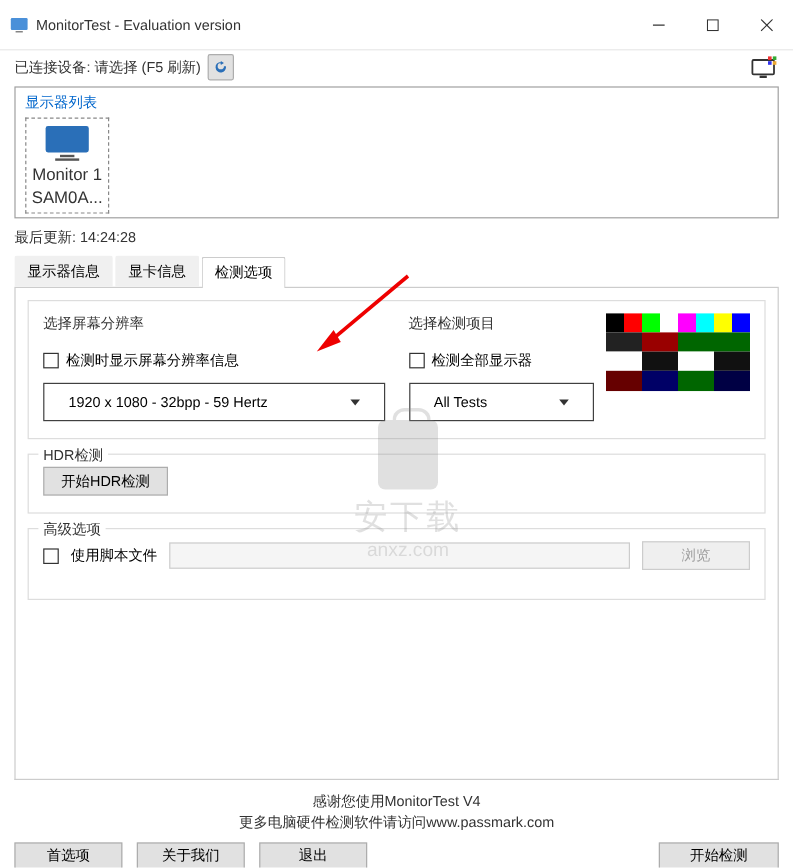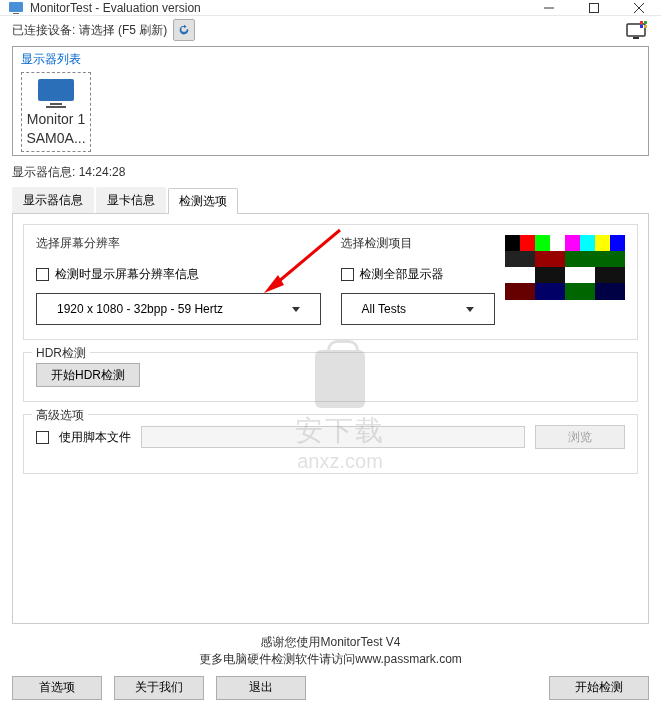--- a/index.html
+++ b/index.html
@@ -1,18 +1,18 @@
 <!DOCTYPE html>
 <html><head>
 <meta charset="utf-8">
 <style>
 * { box-sizing: border-box; margin: 0; padding: 0; }
 body { font-family: "Microsoft YaHei", "Segoe UI", sans-serif; font-size: 12px; background: #fff; width: 661px; height: 723px; position: relative; overflow: hidden; }
 
-.titlebar { height: 16px; background: #fff; border-bottom: 1px solid #e8e8e8; display: flex; align-items: center; padding-left: 8px; }
+.titlebar { height: 42px; background: #fff; border-bottom: 1px solid #e8e8e8; display: flex; align-items: center; padding-left: 8px; }
 .titlebar .app-icon { width: 16px; height: 16px; margin-right: 6px; }
 .titlebar .title { flex: 1; color: #333; font-size: 12px; }
 .titlebar .winbtn { width: 45px; height: 30px; display: flex; align-items: center; justify-content: center; }
 
 .toolbar { height: 28px; display: flex; align-items: center; padding: 0 12px; gap: 6px; }
 .toolbar .label { color: #333; }
 .refresh-btn { width: 22px; height: 22px; border: 1px solid #adadad; background: #e1e1e1; display: flex; align-items: center; justify-content: center; border-radius: 2px; }
 .logo-icon { margin-left: auto; width: 24px; height: 20px; }
 
 .monitor-list { margin: 2px 12px 8px 12px; border: 1px solid #a0a0a0; height: 110px; padding: 4px 8px; }
@@ -56,21 +56,21 @@
 
 .bottom-bar { display: flex; gap: 12px; padding: 8px 12px 10px 12px; }
 .bottom-bar .btn { min-width: 90px; }
 .bottom-bar .gap { flex: 1; }
 .bottom-bar .btn.start { min-width: 100px; }
 
 .arrow-annot { position: absolute; left: 260px; top: 225px; width: 90px; height: 70px; pointer-events: none; z-index: 50; }
 
 .watermark { position: absolute; left: 240px; top: 350px; width: 200px; opacity: 0.25; pointer-events: none; z-index: 40; display: flex; flex-direction: column; align-items: center; }
 .watermark .txt { font-size: 28px; color: #888; letter-spacing: 2px; }
-.watermark .url { font-size: 20px; color: #888; }
+.watermark .url { font-size: 16px; color: #888; }
 .watermark .bag { width: 50px; height: 58px; background: #888; border-radius: 6px; margin-bottom: 4px; position: relative; }
 .watermark .bag::before { content:""; position:absolute; top:-10px; left:12px; width:26px; height:16px; border:3px solid #888; border-bottom:none; border-radius:10px 10px 0 0; }
 </style>
 </head>
 <body>
 
 <div class="titlebar">
   <span class="app-icon">
     <svg viewBox="0 0 16 16">
         <rect x="1" y="2" width="14" height="10" fill="#4a90d9" rx="1"></rect>
@@ -125,21 +125,21 @@
             <rect x="14" y="26" width="12" height="2" fill="#555"></rect>
             <rect x="10" y="29" width="20" height="2" fill="#555"></rect>
           </svg>
       </span>
       <span class="mon-label">Monitor 1</span>
       <span class="mon-label">SAM0A...</span>
     </div>
   </div>
 </div>
 
-<div class="last-update">显示器信息: 14:24:28</div>
+<div class="last-update">最后更新: 14:24:28</div>
 
 <div class="tab-row">
   <div class="tab">显示器信息</div>
   <div class="tab">显卡信息</div>
   <div class="tab active">检测选项</div>
 </div>
 
 <div class="tab-content">
 
   <div class="fieldset">

